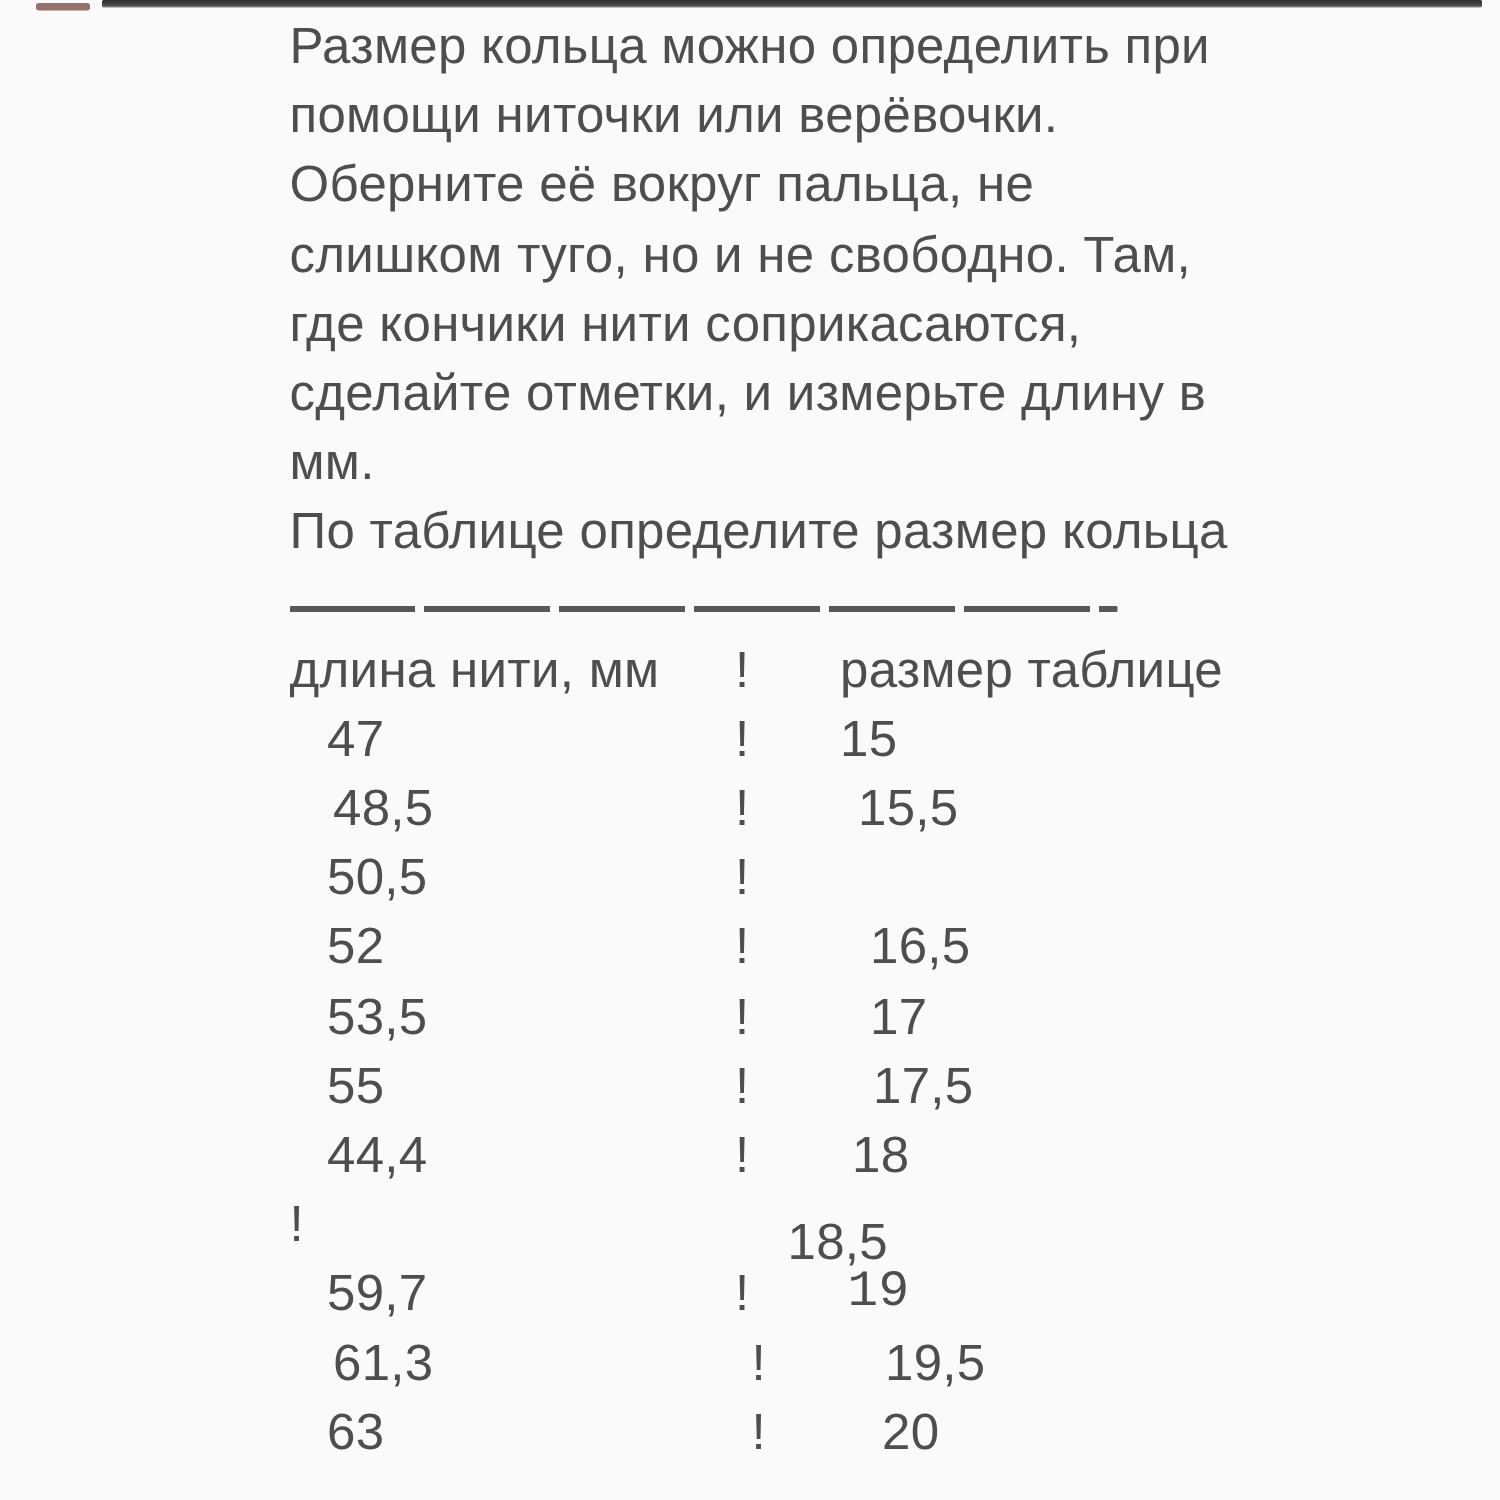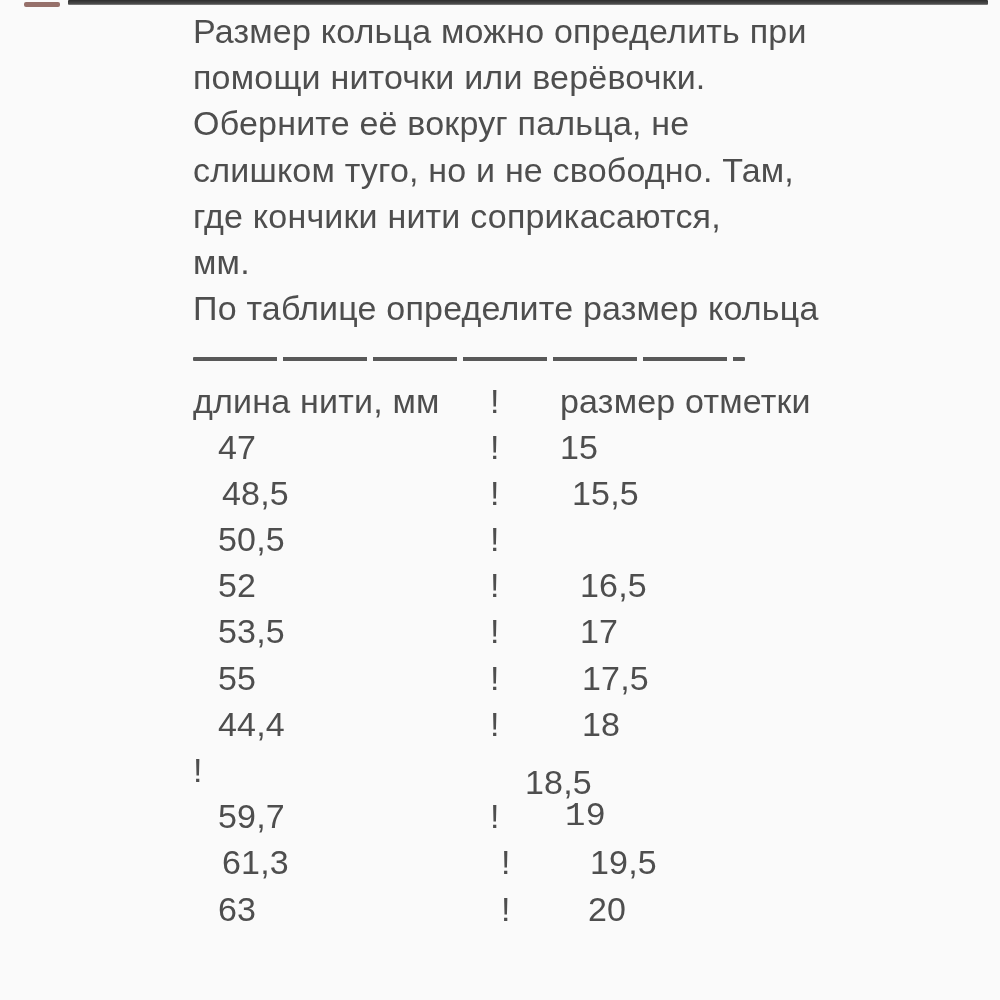--- a/index.html
+++ b/index.html
@@ -76,50 +76,51 @@
   .trow .c3 { padding-left: 0; }
   
   .r2  .c1 { padding-left: 29px; }
   .r10 .c1 { padding-left: 29px; }
   .r10 .c2, .r11 .c2 { padding-left: 11px; }
   .r2  .c3 { padding-left: 12px; }
   .r3  .c3 { padding-left: 20px; }
   .r4  .c3 { padding-left: 20px; }
   .r5  .c3 { padding-left: 20px; }
   .r6  .c3 { padding-left: 22px; }
-  .r7  .c3 { padding-left: 8px; margin-left: 14px; }
+  .r7  .c3 { padding-left: 8px; }
   .r8  .c3 { padding-left: 35px; margin-top: 12px; }
   .r9  .c3 { padding-left: 5px; font-family: Liberation Mono, monospace; }
   .r10 .c3 { padding-left: 30px; }
   .r11 .c3 { padding-left: 28px; }
 </style>
 </head>
 <body style="background: rgb(250, 250, 250); color: rgb(78, 78, 78);">
 
 <div class="top-line"></div>
 <div class="top-tick" style="background: rgb(150, 112, 106);"></div>
 
 <div class="content">
 
   <div class="pline">Размер кольца можно определить при</div>
   <div class="pline">помощи ниточки или верёвочки.</div>
   <div class="pline">Оберните её вокруг пальца, не</div>
   <div class="pline">слишком туго, но и не свободно. Там,</div>
   <div class="pline">где кончики нити соприкасаются,</div>
+  <div class="pline">сделайте отметки, и измерьте длину в</div>
   <div class="pline">мм.</div>
   <div class="pline">По таблице определите размер кольца</div>
 
   <div class="sepline">
     <div class="dashes"></div>
   </div>
 
   <div class="trow theader">
     <div class="c1">длина нити, мм</div>
     <div class="c2">!</div>
-    <div class="c3">размер отметки</div>
+    <div class="c3">размер таблице</div>
   </div>
 
   <div class="trow r1">
     <div class="c1">47</div>
     <div class="c2">!</div>
     <div class="c3">15</div>
   </div>
   <div class="trow r2">
     <div class="c1">48,5</div>
     <div class="c2">!</div>

